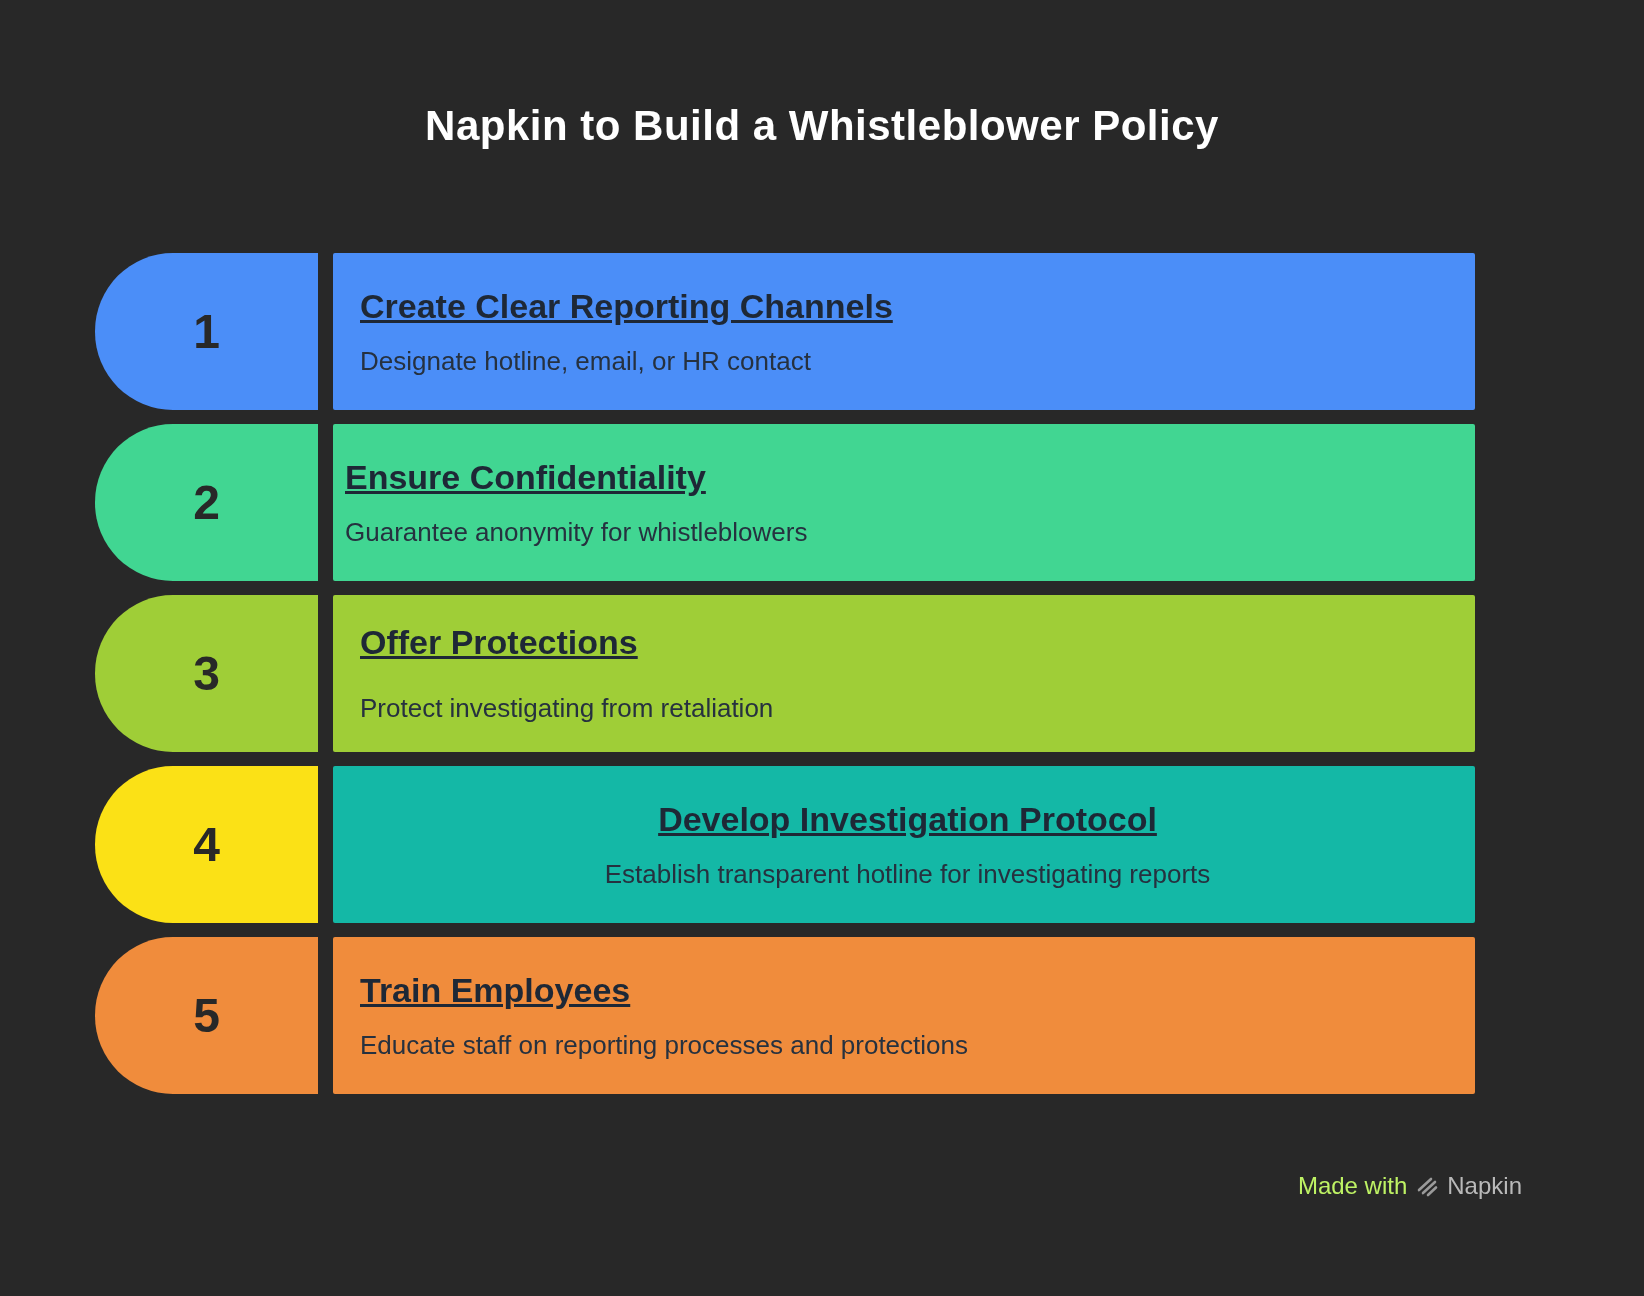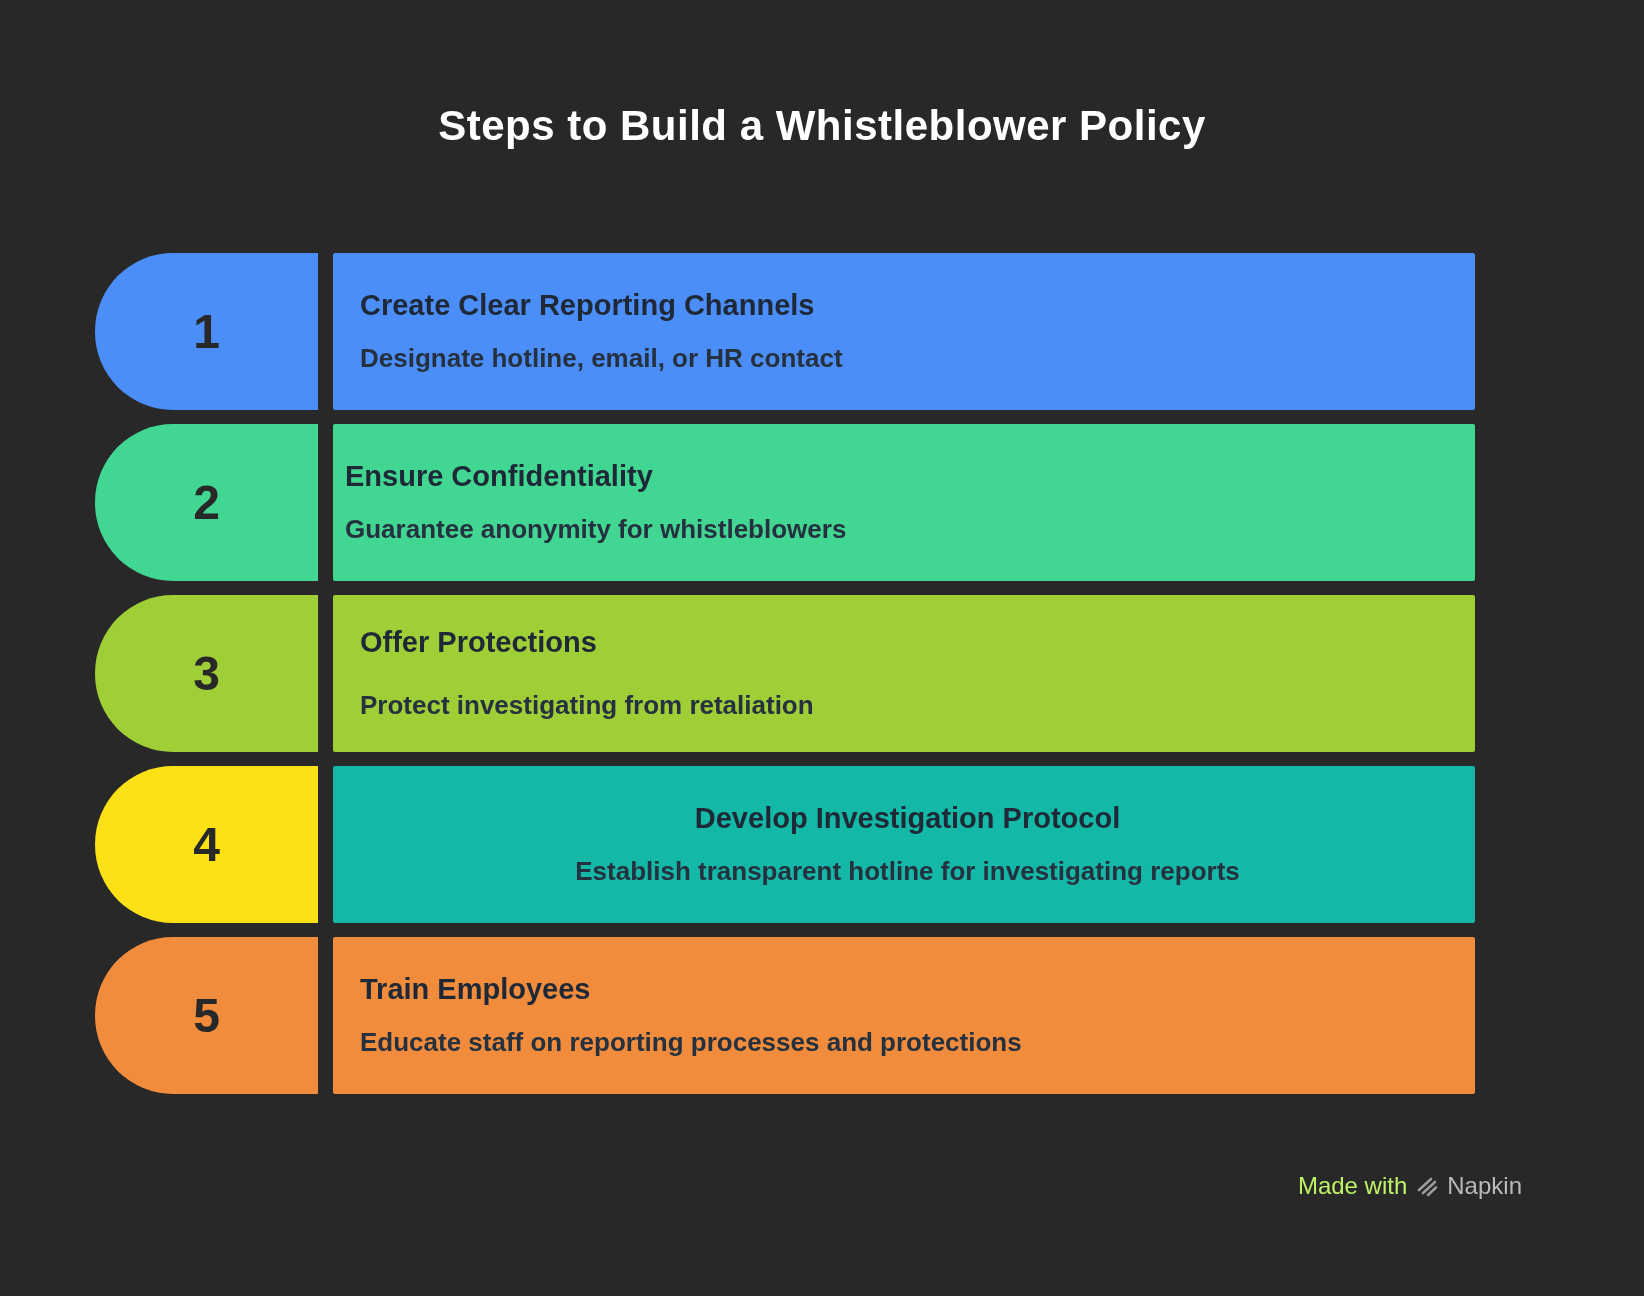--- a/index.html
+++ b/index.html
@@ -51,49 +51,49 @@
   .bar {
     flex: 1;
     border-radius: 2px;
     display: flex;
     flex-direction: column;
     justify-content: center;
     padding-left: 27px;
     padding-right: 20px;
   }
   .bar-title {
-    font-size: 29px;
+    font-size: 34px;
     font-weight: bold;
     color: #1e2836;
     line-height: 1.15;
+    text-decoration: underline;
   }
   .bar-sub {
     margin-top: 21px;
     font-size: 26px;
     color: #26313f;
     line-height: 1.15;
-    font-weight: bold;
   }
   .footer {
     position: absolute;
     right: 122px;
     bottom: 96px;
     display: flex;
     align-items: center;
     gap: 8px;
     font-size: 24px;
   }
   .footer .made-with { color: #bef264; margin-left: 32px; }
   .footer .brand { color: #b9b9b9; }
   .napkin-icon { display: inline-flex; align-items: center; }
 </style>
 </head>
 <body style="background: rgb(40, 40, 40);">
 
-<div class="page-title">Steps to Build a Whistleblower Policy</div>
+<div class="page-title">Napkin to Build a Whistleblower Policy</div>
 
 <div class="rows">
 
   <div class="row">
     <div class="pill" style="background: rgb(75, 142, 248);">
       <span class="num">1</span>
     </div>
     <div class="bar" style="background: rgb(75, 142, 248);">
       <div class="bar-title">Create Clear Reporting Channels</div>
       <div class="bar-sub">Designate hotline, email, or HR contact</div>

